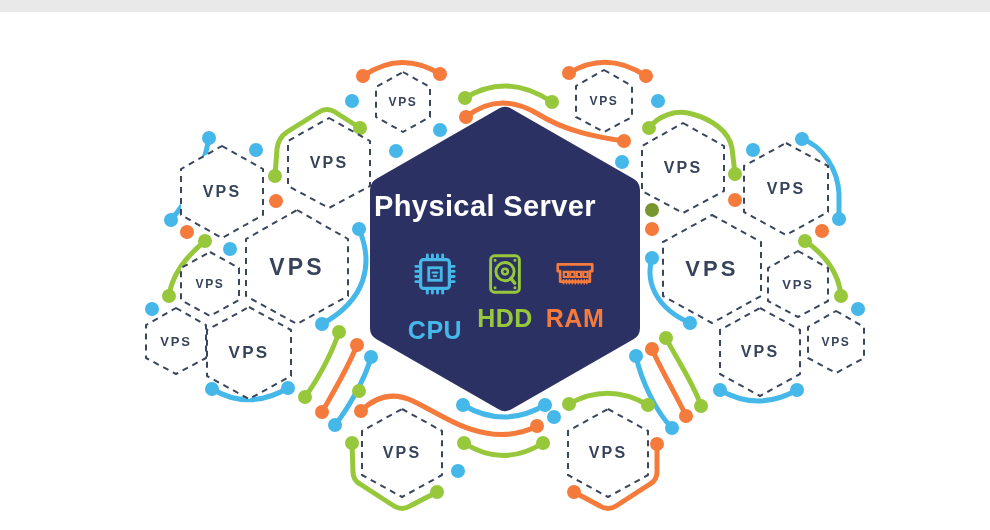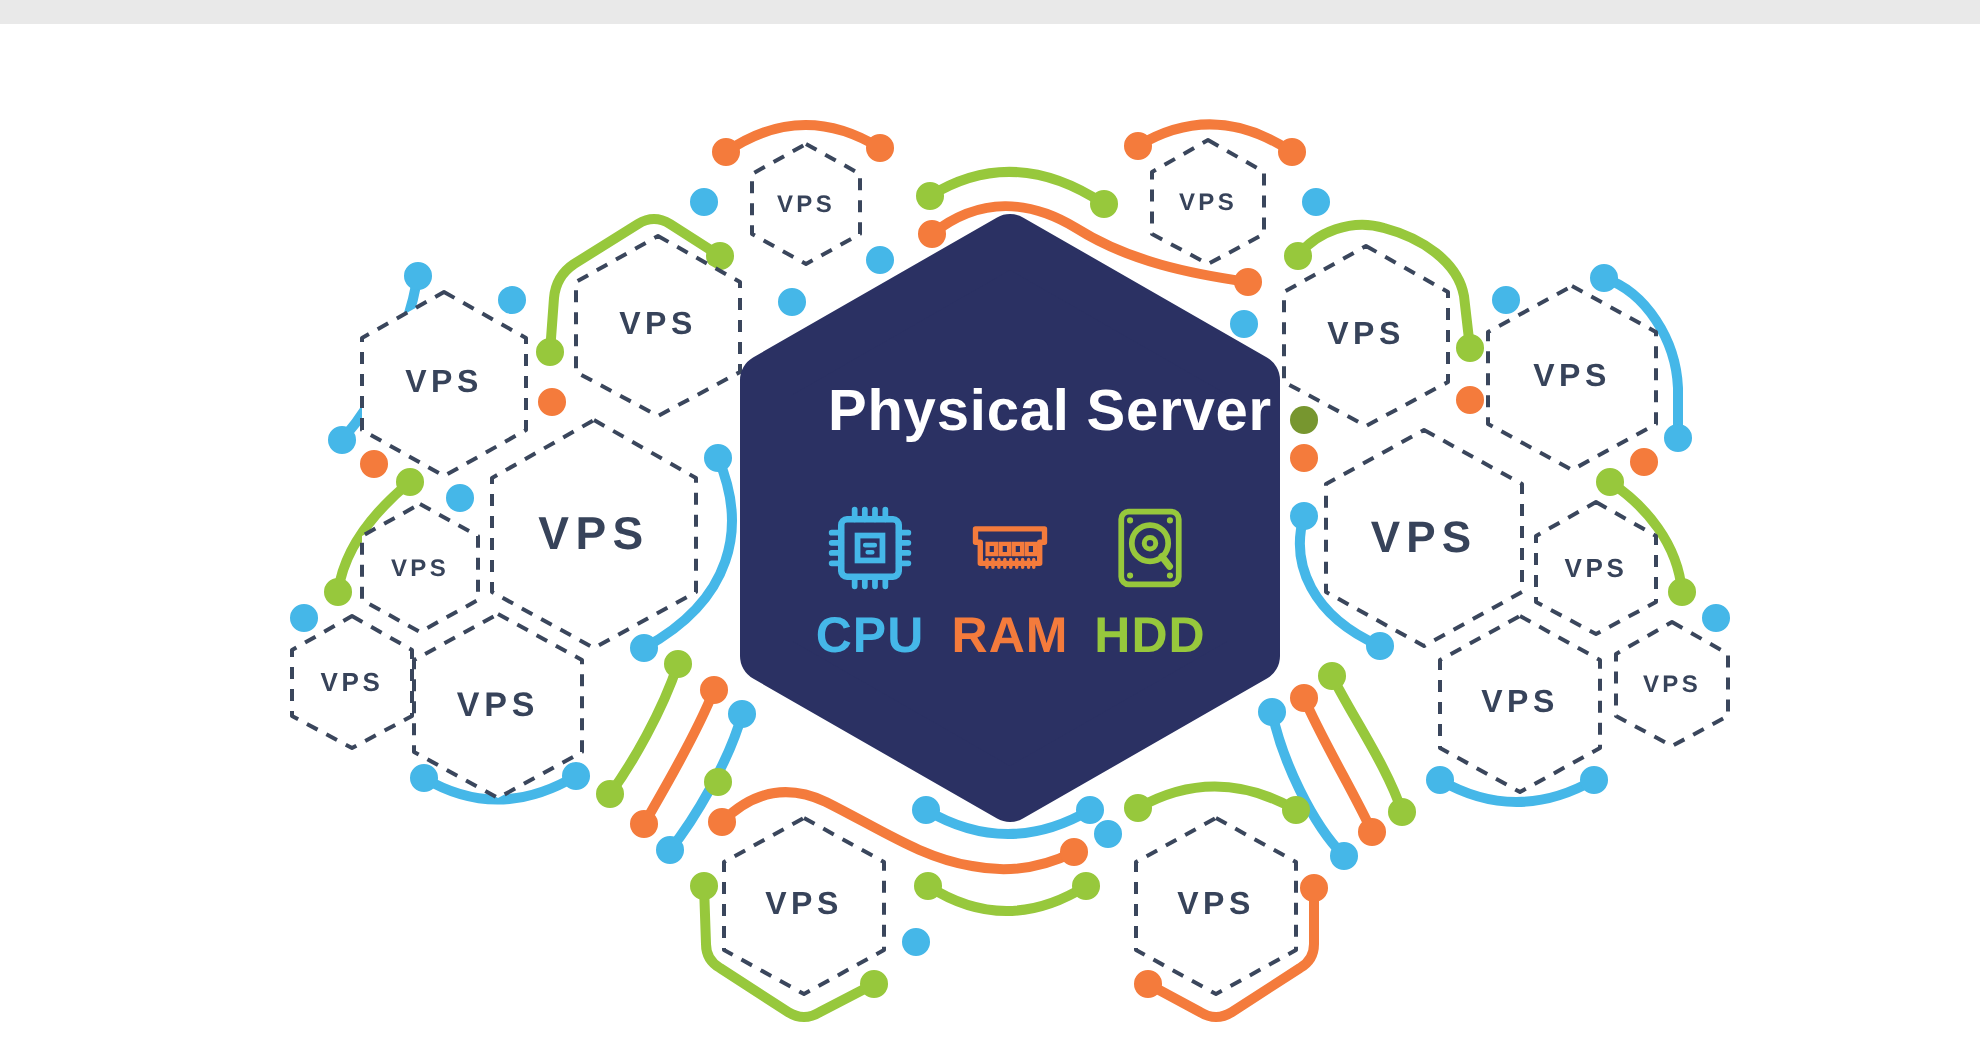--- a/index.html
+++ b/index.html
@@ -18,31 +18,31 @@
   .t-blue{stroke:var(--blue);} .t-orange{stroke:var(--orange);}
   .t-green{stroke:var(--green);} .t-olive{stroke:var(--olive);}
   .hex{fill:#fff; stroke:var(--dash); stroke-width:2; stroke-dasharray:6 5; stroke-linejoin:round;}
   .center-hex{fill:var(--navy); stroke:var(--navy); stroke-width:26; stroke-linejoin:round;}
   .vps-label{
     position:absolute; transform:translate(-50%,-50%);
     color:var(--label); font-weight:bold; letter-spacing:0.14em; white-space:nowrap;
   }
   .center-box{position:absolute; left:374px; top:98px; width:262px; height:298px;}
   .center-title{
-    position:absolute; left:0; top:80px; width:100%; text-align:right;
+    position:absolute; left:0; top:80px; width:100%; text-align:left;
     color:#fff; font-size:29px; font-weight:bold; letter-spacing:0.4px;
   }
   .comp-row{
     position:absolute; left:0; top:138px; width:100%;
     display:flex; justify-content:center; align-items:flex-start; gap:8px;
   }
   .comp{width:62px; display:flex; flex-direction:column; align-items:center;}
   .comp .icon-wrap{height:52px; display:flex; align-items:center; justify-content:center;}
   .comp-label{font-size:25px; font-weight:bold; margin-top:4px; letter-spacing:0.5px;}
-  .comp-cpu{color:var(--blue);} .comp-ram{color:var(--orange);} .comp-hdd{color:var(--green);}
+  .comp-cpu{color:var(--blue);gap:12px;} .comp-ram{color:var(--orange);} .comp-hdd{color:var(--green);}
 </style>
 </head>
 <body>
 
 <div class="stage">
 
   <svg class="deco" width="990" height="530" viewBox="0 0 990 530">
 
     <g>
       <path class="trace t-blue" d="
@@ -148,40 +148,40 @@
           <svg width="46" height="46" viewBox="0 0 48 48" fill="none" stroke="currentColor">
             <path stroke-width="3" stroke-linecap="round" d="M16,9 V4 M21.3,9 V4 M26.6,9 V4 M32,9 V4 M16,39 V44 M21.3,39 V44 M26.6,39 V44 M32,39 V44 M9,16 H4 M9,21.3 H4 M9,26.6 H4 M9,32 H4 M39,16 H44 M39,21.3 H44 M39,26.6 H44 M39,32 H44"></path>
             <rect x="9" y="9" width="30" height="30" rx="3" stroke-width="3.4"></rect>
             <rect x="17.5" y="17.5" width="13" height="13" stroke-width="3"></rect>
             <path stroke-width="2.4" stroke-linecap="round" d="M21.5,22.5 H26.5 M22.8,26.2 H25.2"></path>
           </svg>
         </span>
         <span class="comp-label">CPU</span>
       </div>
 
-      <div class="comp comp-ram">
-        <span class="icon-wrap">
-          <svg width="46" height="46" viewBox="0 0 48 48" fill="none" stroke="currentColor">
-            <path stroke-width="2.8" stroke-linejoin="round" d="M6,14 H42 V21 H39.5 V32 H8.5 V21 H6 Z"></path>
-            <path stroke-width="2.2" d="M12.3,21.8 h4.4 v5.4 h-4.4 z M19.1,21.8 h4.4 v5.4 h-4.4 z M25.9,21.8 h4.4 v5.4 h-4.4 z M32.7,21.8 h4.4 v5.4 h-4.4 z"></path>
-            <path stroke-width="1.8" stroke-linecap="round" d="M12,30 v4 M15.1,30 v4 M18.2,30 v4 M21.3,30 v4 M24.4,30 v4 M27.5,30 v4 M30.6,30 v4 M33.7,30 v4 M36.4,30 v4"></path>
-          </svg>
-        </span>
-        <span class="comp-label">RAM</span>
-      </div>
-
       <div class="comp comp-hdd">
         <span class="icon-wrap">
           <svg width="46" height="46" viewBox="0 0 48 48" fill="none" stroke="currentColor">
             <rect x="9" y="5" width="30" height="38" rx="4" stroke-width="3"></rect>
             <circle cx="24" cy="21.5" r="9.5" stroke-width="3"></circle>
             <circle cx="24" cy="21.5" r="3" stroke-width="2.6"></circle>
             <path stroke-width="3.6" stroke-linecap="round" d="M30.2,28.4 L34.2,33.6"></path>
             <path stroke-width="3.2" stroke-linecap="round" d="M13.6,9.6 h.01 M34.4,9.6 h.01 M13.6,38.4 h.01 M34.4,38.4 h.01"></path>
           </svg>
         </span>
         <span class="comp-label">HDD</span>
       </div>
 
+      <div class="comp comp-ram">
+        <span class="icon-wrap">
+          <svg width="46" height="46" viewBox="0 0 48 48" fill="none" stroke="currentColor">
+            <path stroke-width="2.8" stroke-linejoin="round" d="M6,14 H42 V21 H39.5 V32 H8.5 V21 H6 Z"></path>
+            <path stroke-width="2.2" d="M12.3,21.8 h4.4 v5.4 h-4.4 z M19.1,21.8 h4.4 v5.4 h-4.4 z M25.9,21.8 h4.4 v5.4 h-4.4 z M32.7,21.8 h4.4 v5.4 h-4.4 z"></path>
+            <path stroke-width="1.8" stroke-linecap="round" d="M12,30 v4 M15.1,30 v4 M18.2,30 v4 M21.3,30 v4 M24.4,30 v4 M27.5,30 v4 M30.6,30 v4 M33.7,30 v4 M36.4,30 v4"></path>
+          </svg>
+        </span>
+        <span class="comp-label">RAM</span>
+      </div>
+
     </div>
   </div>
 
 </div>
 
 </body></html>

